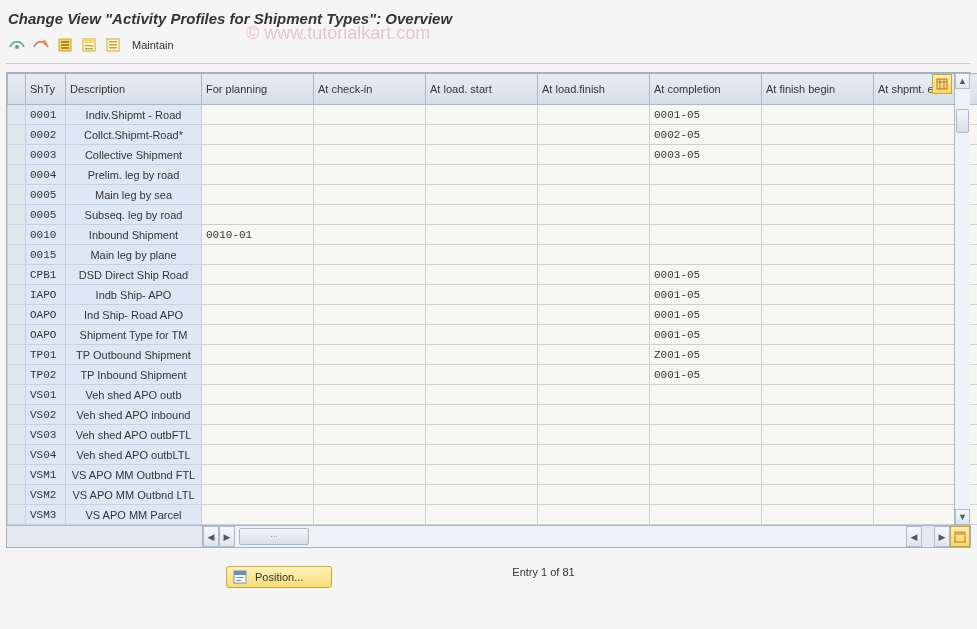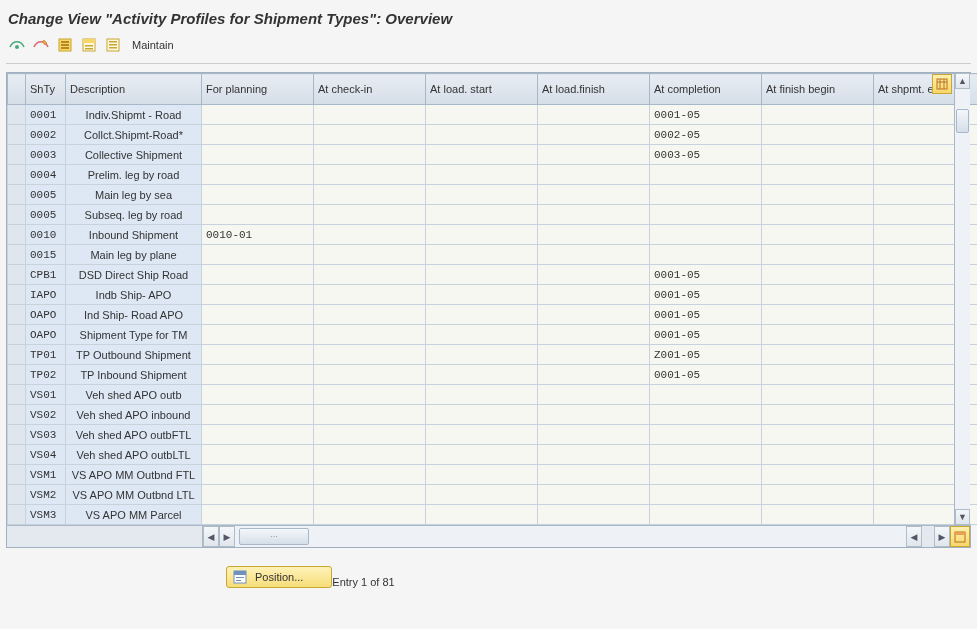--- a/index.html
+++ b/index.html
@@ -23,21 +23,21 @@
     .vscroll .track { flex: 1; background: #eef2f6; position: relative; }
     .vscroll .thumb { position: absolute; left:1px; right:1px; top: 20px; height: 24px; background: linear-gradient(#f4f7fa,#d5dee8); border:1px solid #a9b8c8; border-radius:2px; }
     .hscroll-row { display:flex; height:22px; background:#e4e9ef; border-top:1px solid #a9b8c8; }
     .hscroll-row .spacer-l { width: 196px; border-right:1px solid #a9b8c8; }
     .hscroll-row .hbar { flex:1; display:flex; }
     .hscroll-row .arrow { width:16px; background: linear-gradient(#f4f7fa,#dfe6ec); border:1px solid #b0bcc8; display:flex; align-items:center; justify-content:center; cursor:pointer; font-size:9px; color:#556; }
     .hscroll-row .htrack { flex:1; background:#eef2f6; position:relative; }
     .hscroll-row .hthumb { position:absolute; top:2px; bottom:2px; left:4px; width:70px; background:linear-gradient(#f4f7fa,#d5dee8); border:1px solid #a9b8c8; border-radius:2px; display:flex; align-items:center; justify-content:center; font-size:8px; color:#889; }
     .hscroll-row .spacer-r { width: 64px; display:flex; }
     .corner-icon { width: 20px; background: linear-gradient(#fef0b0,#f7d76a); border:1px solid #c8a830; display:flex; align-items:center; justify-content:center; }
-    .bottom-bar { display:flex; align-items:flex-end; padding: 18px 0 4px 220px; }
+    .bottom-bar { display:flex; align-items:flex-start; gap: 180px; padding: 18px 0 4px 220px; }
     .pos-btn { display:flex; align-items:center; gap:8px; background: linear-gradient(#fef2b8,#f7dd7a); border:1px solid #c8a830; border-radius:3px; padding: 2px 28px 2px 6px; height:22px; cursor:pointer; font-size:11px; }
     .pos-btn svg { width:14px; height:14px; }
     .entry-text { font-size:11px; color:#333; }
     col.c-sel{width:18px}col.c-shty{width:40px}col.c-desc{width:136px}
     col.c-v{width:112px}
   </style>
 </head>
 <body>
 
 <div class="title">Change View "Activity Profiles for Shipment Types": Overview</div>
@@ -73,20 +73,21 @@
   </div>
   <div class="tb-btn">
     <svg width="14" height="14" viewBox="0 0 14 14">
         <rect x="1" y="1" width="12" height="12" fill="#fff8e0" stroke="#c8a830"></rect>
         <rect x="3" y="3" width="8" height="1.5" fill="#c8a830"></rect>
         <rect x="3" y="6" width="8" height="1.5" fill="#c8a830"></rect>
         <rect x="3" y="9" width="8" height="1.5" fill="#c8a830"></rect>
       </svg>
   </div>
   <span class="tb-label">Maintain</span>
+  <div class="watermark">©  www.tutorialkart.com</div>
 </div>
 
 <div class="table-wrap">
   <table class="grid">
     <colgroup>
       <col class="c-sel">
         <col class="c-shty">
         <col class="c-desc">
       <col class="c-v">
         <col class="c-v">

